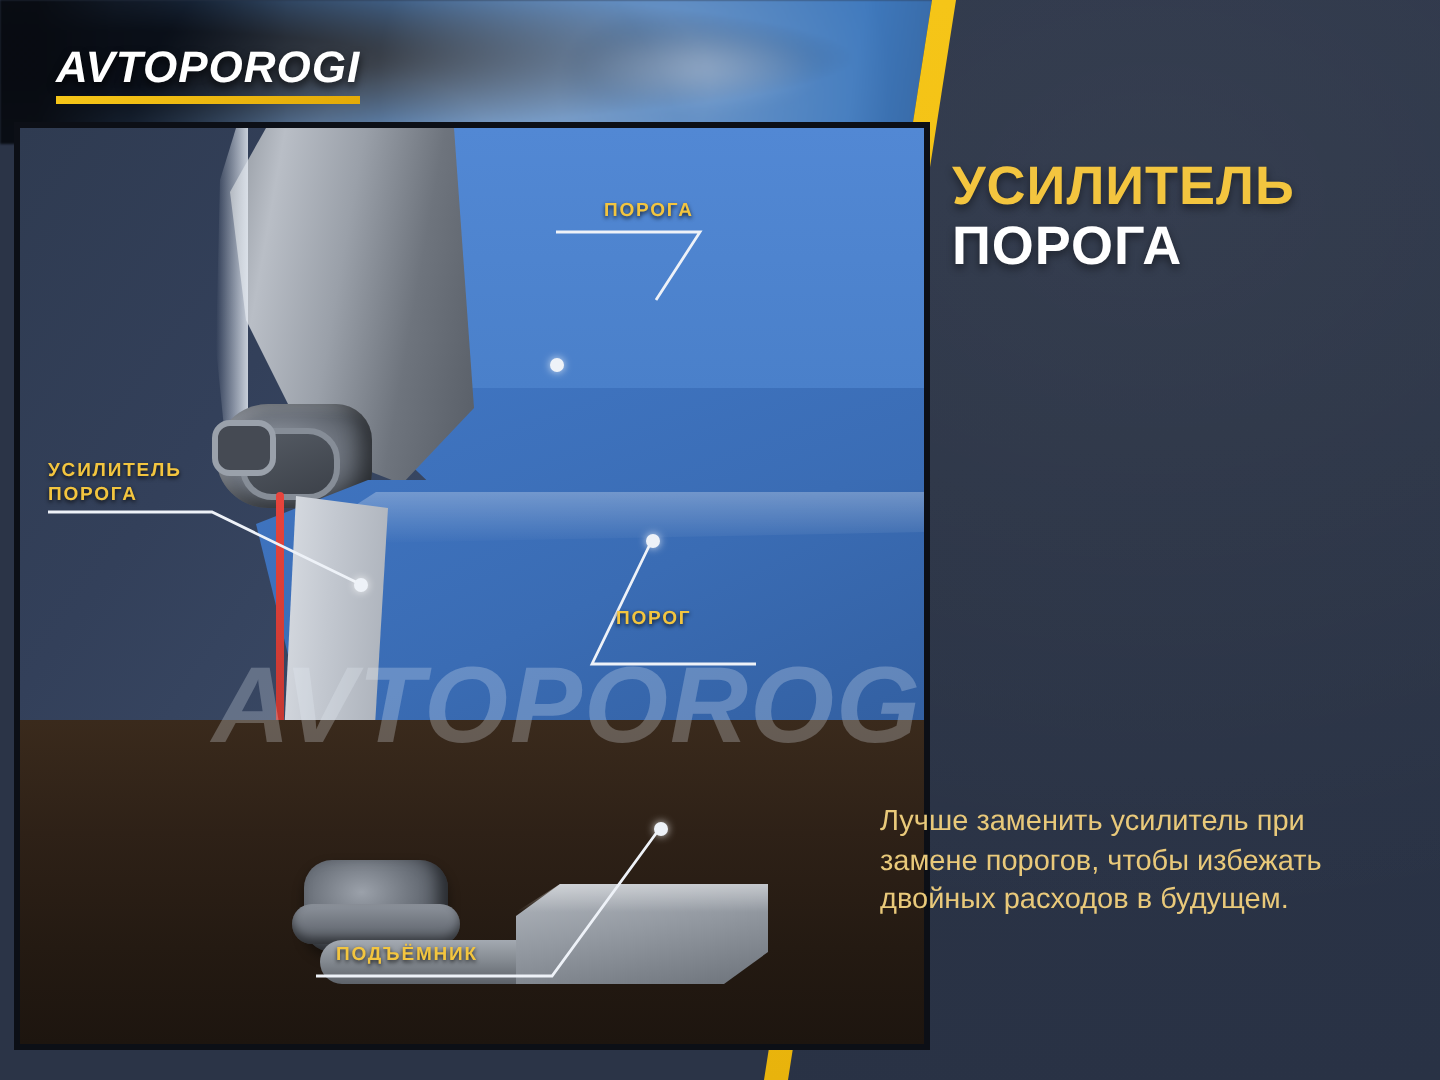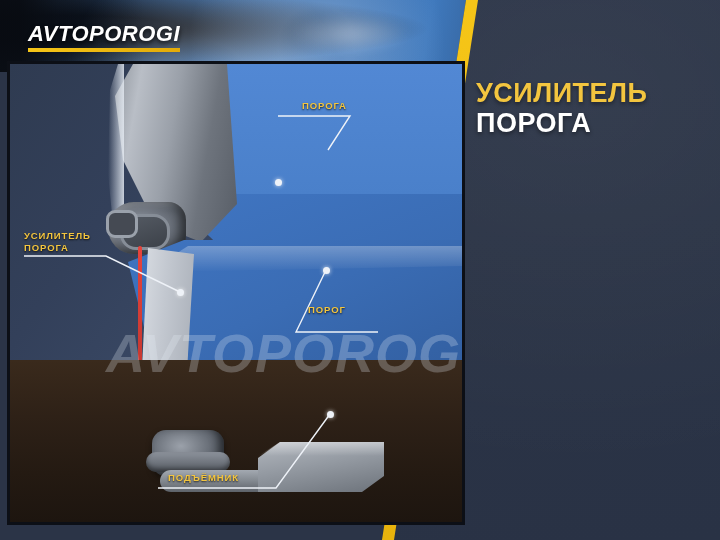--- a/index.html
+++ b/index.html
@@ -313,15 +313,16 @@
   <div class="logo-wrap">
     <div class="logo-text">AVTOPOROGI</div>
     <div class="logo-underline"></div>
   </div>
 
   <div class="title">
     <div class="title-l1">УСИЛИТЕЛЬ</div>
     <div class="title-l2">ПОРОГА</div>
   </div>
 
+  <div class="para para-gold" id="para3">Лучше заменить усилитель при замене порогов, чтобы избежать двойных расходов в будущем.</div>
 
 
 </div>
 
 </body></html>

